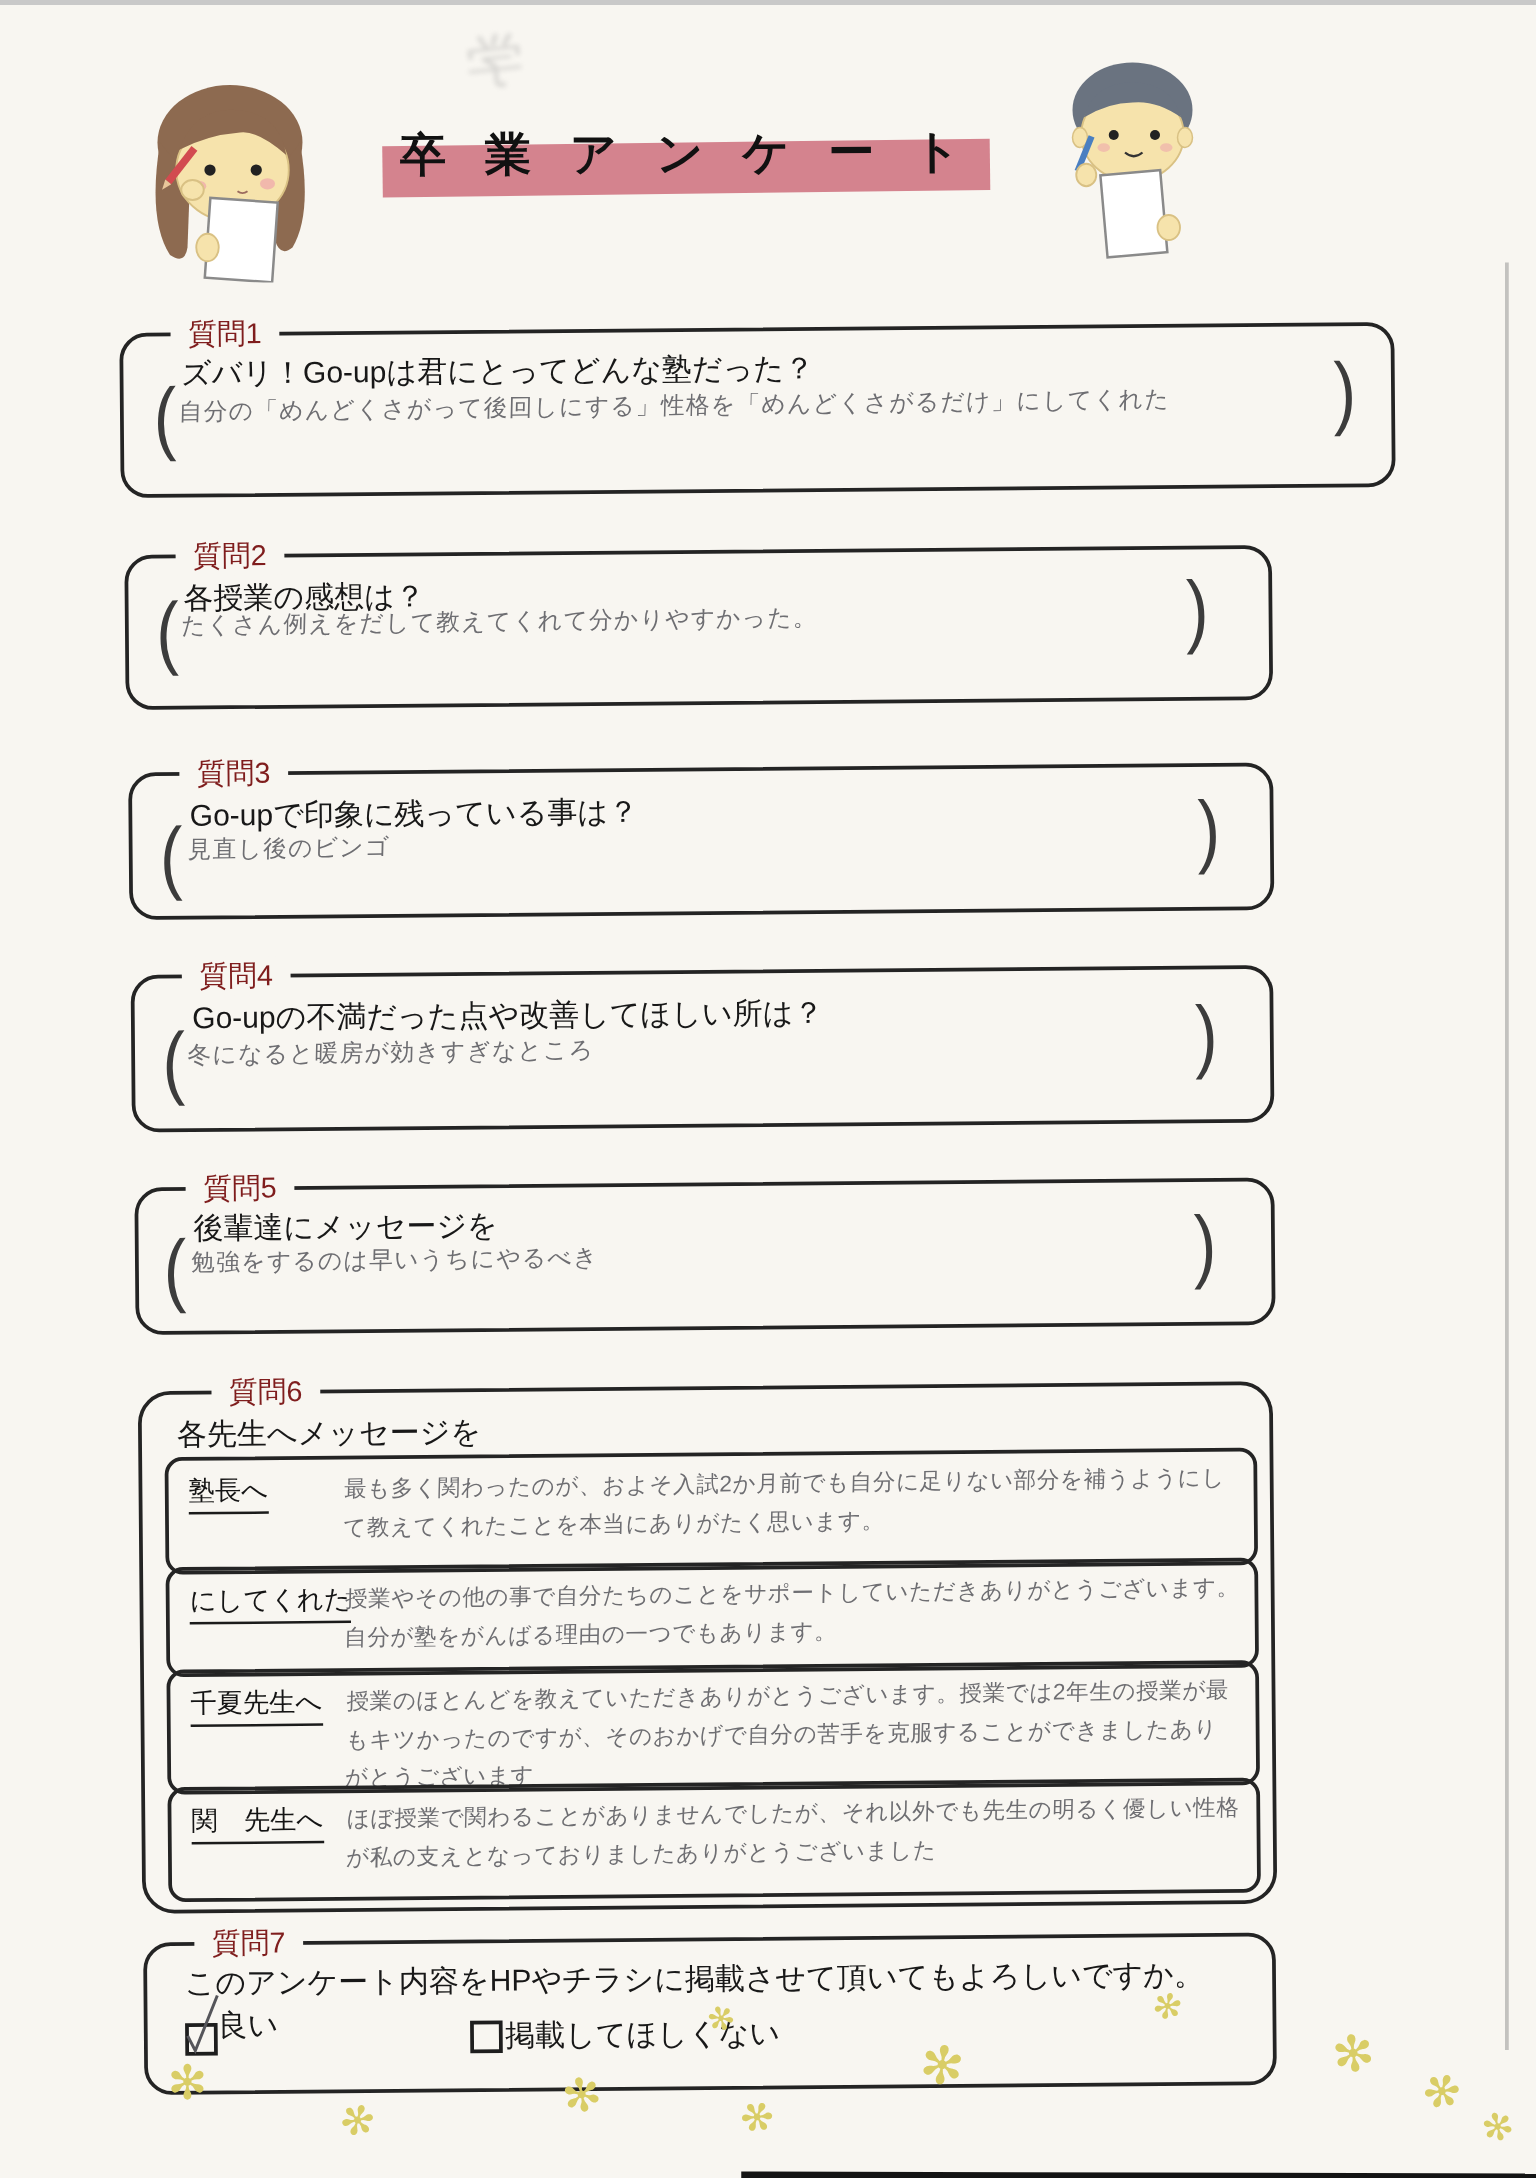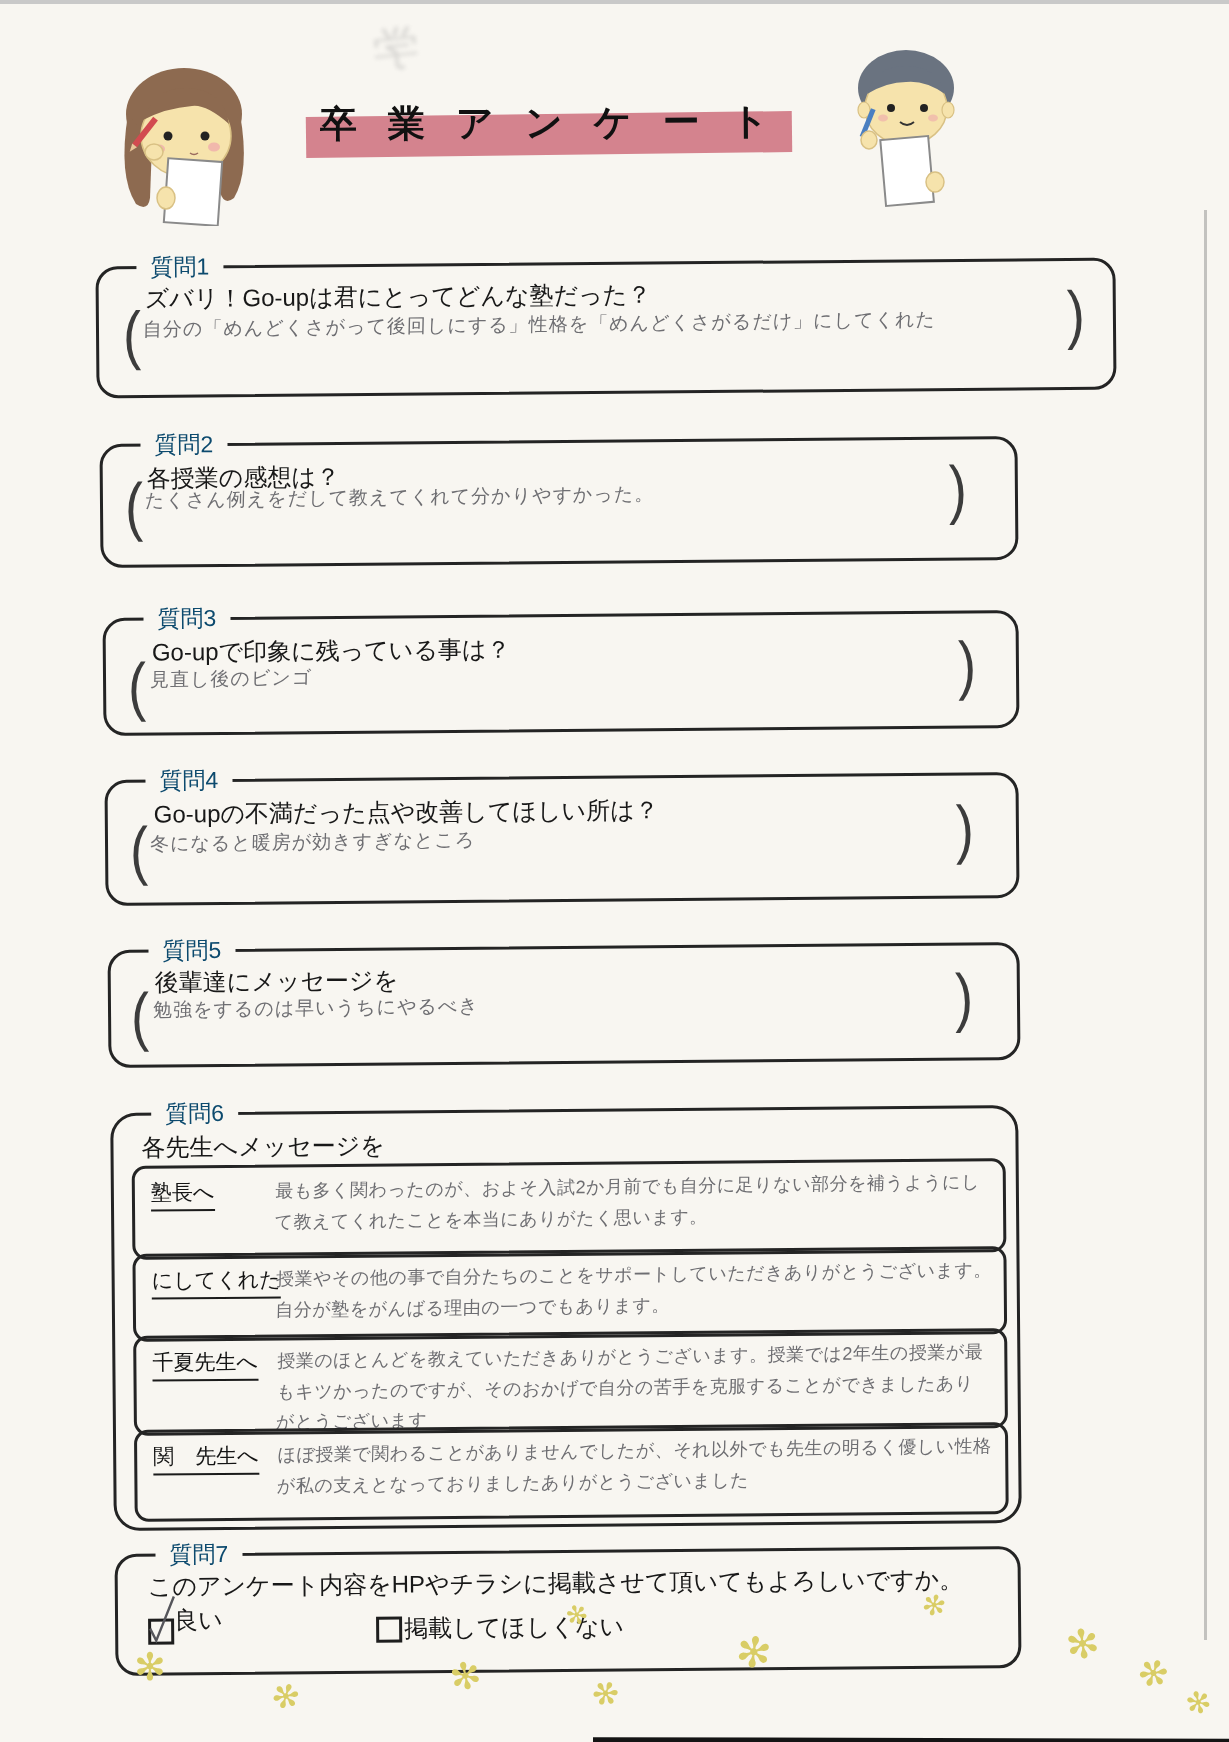--- a/index.html
+++ b/index.html
@@ -8,21 +8,21 @@
     background:#f8f6f1;overflow:hidden;
     font-family:"Liberation Sans",sans-serif;color:#1b1b1b;
   }
   
   .title-bar{position:absolute;left:306px;top:110px;width:486px;height:41px;background:#d4838e;transform:rotate(-0.7deg);}
   .page-title{position:absolute;left:320px;top:94px;font-size:37px;font-weight:bold;letter-spacing:31px;color:#111;transform:rotate(-0.4deg);white-space:nowrap;}
   .kid{position:absolute;}
   .ghost{position:absolute;left:372px;top:14px;font-size:46px;color:#8f8f8f;opacity:.32;filter:blur(2px);transform:scaleX(-1) rotate(6deg);}
   
   .qbox{position:absolute;border:3px solid #242424;border-radius:22px;transform:rotate(-0.5deg);}
-  .q-label{position:absolute;top:-17px;left:38px;background:#f8f6f1;padding:0 14px;font-size:23px;color:#0c4a6e;white-space:nowrap;}
+  .q-label{position:absolute;top:-17px;left:38px;background:#f8f6f1;padding:0 14px;font-size:23px;color:#7f1d1d;white-space:nowrap;}
   .q-text{position:absolute;font-size:24px;color:#181818;white-space:nowrap;}
   .hw{color:#6e6e72;letter-spacing:1px;transform:skewX(-2deg) rotate(-0.25deg);}
   .answer{position:absolute;font-size:19px;white-space:nowrap;}
   .paren{position:absolute;font-size:54px;font-weight:100;color:#3c3c3c;transform:scaleY(1.2);line-height:1;}
   
   .inner-box{position:absolute;left:18px;width:868px;border:3px solid #242424;border-radius:14px;background:transparent;}
   .t-name{position:absolute;left:16px;top:10px;font-size:21px;color:#141414;border-bottom:2px solid #1b1b1b;padding-bottom:3px;white-space:nowrap;}
   .t-msg{margin:7px 12px 6px 140px;font-size:18px;line-height:1.7;letter-spacing:.5px;}
   
   .cb{position:absolute;width:20px;height:20px;border:3px solid #1e1e1e;background:transparent;}
@@ -121,21 +121,21 @@
 
   <div class="qbox" style="left:108px;top:942px;width:906px;height:112px">
     <div class="q-label">質問5</div>
     <div class="q-text" style="left:44px;top:14px">後輩達にメッセージを</div>
     <span class="paren" style="left:20px;top:36px">(</span>
     <div class="answer hw" style="left:42px;top:44px">勉強をするのは早いうちにやるべき</div>
     <span class="paren" style="left:844px;top:24px">)</span>
   </div>
 
   <div class="qbox" style="left:112px;top:1105px;width:902px;height:412px;border-radius:26px">
-    <div class="q-label" style="left:38px">質問6</div>
+    <div class="q-label" style="left:56px">質問6</div>
     <div class="q-text" style="left:28px;top:16px">各先生へメッセージを</div>
 
     <div class="inner-box" style="top:50px;height:88px">
       <div class="t-name">塾長へ</div>
       <div class="t-msg hw">最も多く関わったのが、およそ入試2か月前でも自分に足りない部分を補うようにして教えてくれたことを本当にありがたく思います。</div>
     </div>
     <div class="inner-box" style="top:138px;height:82px">
       <div class="t-name">にしてくれた</div>
       <div class="t-msg hw">授業やその他の事で自分たちのことをサポートしていただきありがとうございます。自分が塾をがんばる理由の一つでもあります。</div>
     </div>

